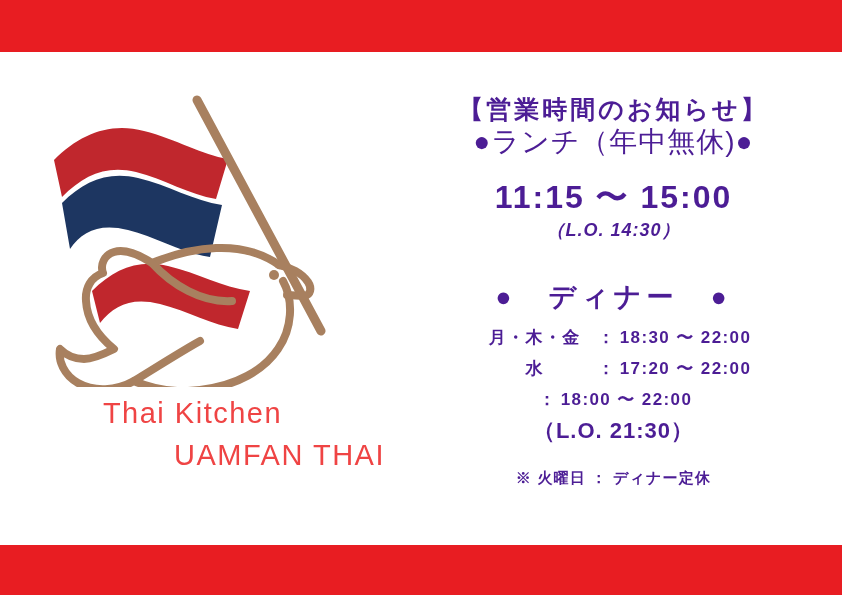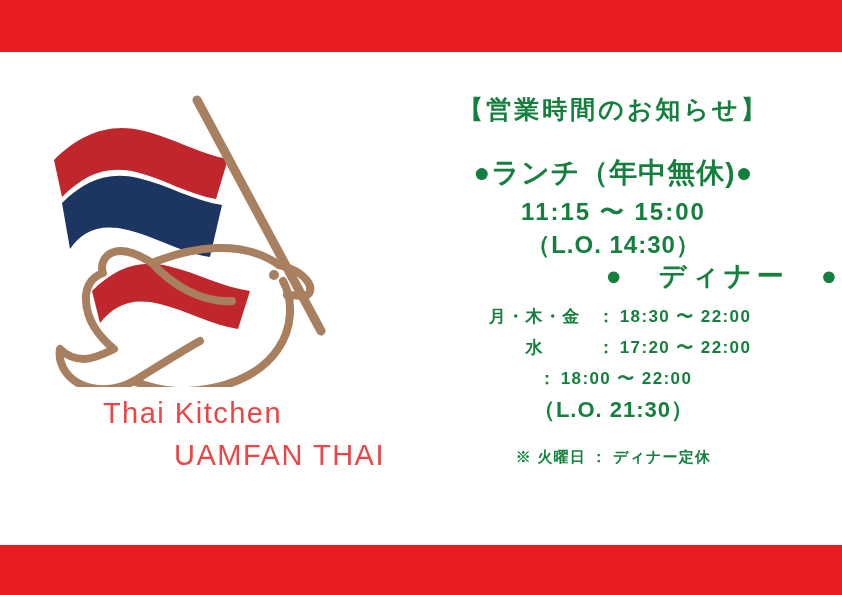--- a/index.html
+++ b/index.html
@@ -71,62 +71,62 @@
     line-height: 42px;
     white-space: nowrap;
     text-align: right;
   }
 
   
   .hours-col {
     width: 457px;
     height: 100%;
     position: relative;
-    color: #15803d;
+    color: #4c1d95;
     text-align: center;
   }
   .headline {
     margin-top: 41px;
     font-size: 25px;
     font-weight: bold;
     letter-spacing: 3px;
     line-height: 32px;
     white-space: nowrap;
   }
   .lunch-title {
-    margin-top: 31px;
     font-size: 28px;
-    font-weight: bold;
+    font-weight: normal;
     letter-spacing: 1px;
     line-height: 34px;
     white-space: nowrap;
   }
   .lunch-hours {
-    margin-top: 6px;
-    font-size: 24px;
+    margin-top: 22px;
+    font-size: 32px;
     font-weight: bold;
     letter-spacing: 2px;
     line-height: 32px;
     white-space: nowrap;
   }
   .lunch-lo {
     margin-top: 3px;
-    font-size: 24px;
+    font-size: 18px;
     font-weight: bold;
     letter-spacing: 1px;
     line-height: 28px;
     white-space: nowrap;
+    font-style: italic;
   }
   .dinner-title {
+    margin-top: 36px;
     font-size: 27px;
     font-weight: bold;
     letter-spacing: 5px;
     line-height: 34px;
     white-space: nowrap;
-    text-align: right;
   }
   .dinner-rows {
     margin-top: 8px;
   }
   .dinner-row {
     font-size: 17px;
     font-weight: bold;
     letter-spacing: 1.4px;
     line-height: 31px;
     white-space: nowrap;

